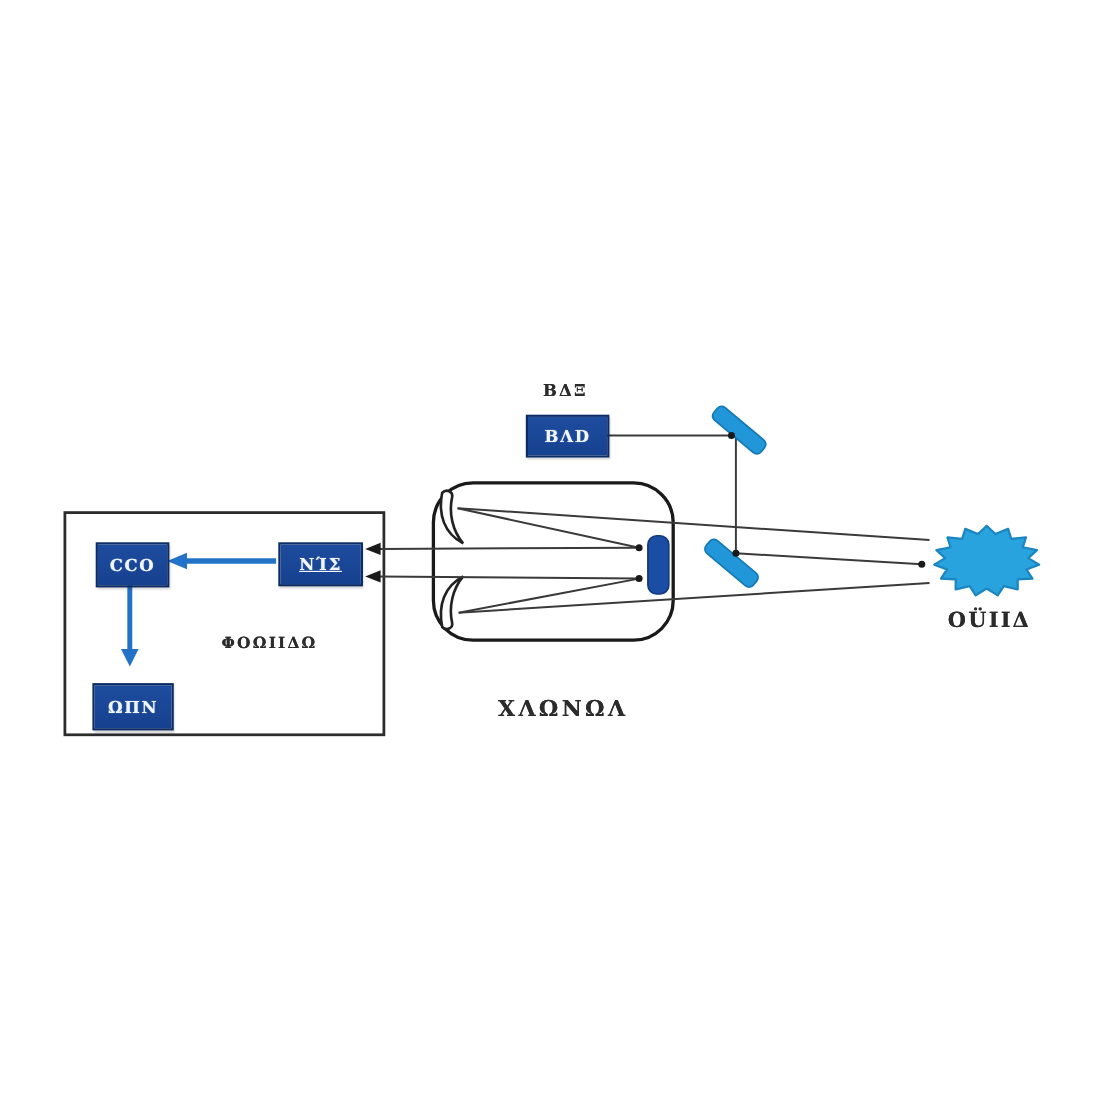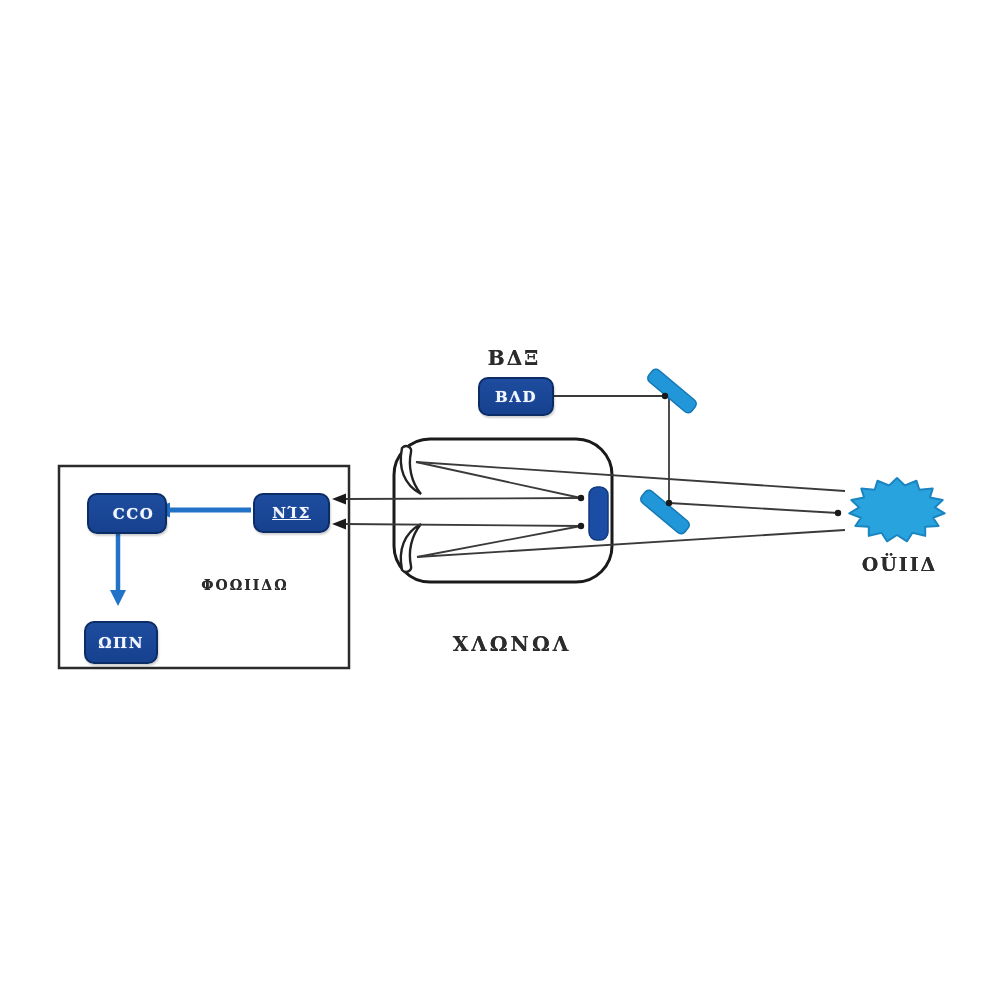--- a/index.html
+++ b/index.html
@@ -4,33 +4,33 @@
 <style>
   html,body{margin:0;padding:0;background:#ffffff;}
   #stage{
     position:relative;width:1000px;height:1000px;background:#fff;overflow:hidden;
     font-family:"DejaVu Serif","Liberation Serif",serif;
   }
   #diagram-svg{position:absolute;left:0;top:0;width:1000px;height:1000px;}
   .blue-box{
     position:absolute;display:flex;align-items:center;justify-content:center;
     background:linear-gradient(180deg,var(--box_fill_light),var(--box_fill));
-    border:2px solid var(--box_border);border-radius:10px;
+    border:2px solid var(--box_border);border-radius:0;
     color:#f2f6ff;font-weight:bold;font-size:15px;letter-spacing:1.5px;
     text-shadow:0 0 1px rgba(200,220,255,.85);
     box-shadow:1px 2px 2px rgba(0,0,0,.18);
   }
   .dark-label{
     position:absolute;color:var(--label_color);font-weight:bold;
     text-align:center;letter-spacing:2px;
     text-shadow:0 0 .6px rgba(40,40,40,.8);
   }
-  .laser-label{left:468px;top:346px;width:92px;font-size:20px;}
+  .laser-label{left:468px;top:346px;width:92px;font-size:15px;}
   .laser-box{left:478px;top:377px;width:72px;height:35px;}
-  .ccd-box{left:87px;top:493px;width:63px;height:37px;padding-left:13px;}
+  .ccd-box{left:87px;top:493px;width:63px;height:37px;}
   .interface-box{left:253px;top:493px;width:73px;height:36px;text-decoration:underline;}
   .recorder-box{left:84px;top:609px;width:70px;height:39px;margin-top:12px;}
   .enclosure-label{left:180px;top:577px;width:130px;font-size:14px;}
   .telescope-label{left:437px;top:598px;width:150px;font-size:20px;letter-spacing:3px;margin-top:34px;}
   .star-label{left:852px;top:553px;width:95px;font-size:19px;}
   .cline{stroke:var(--line_dark);stroke-width:1.8;fill:none;}
   .thick-border{stroke:#1a1a1a;}
 </style>
 </head>
 <body>

